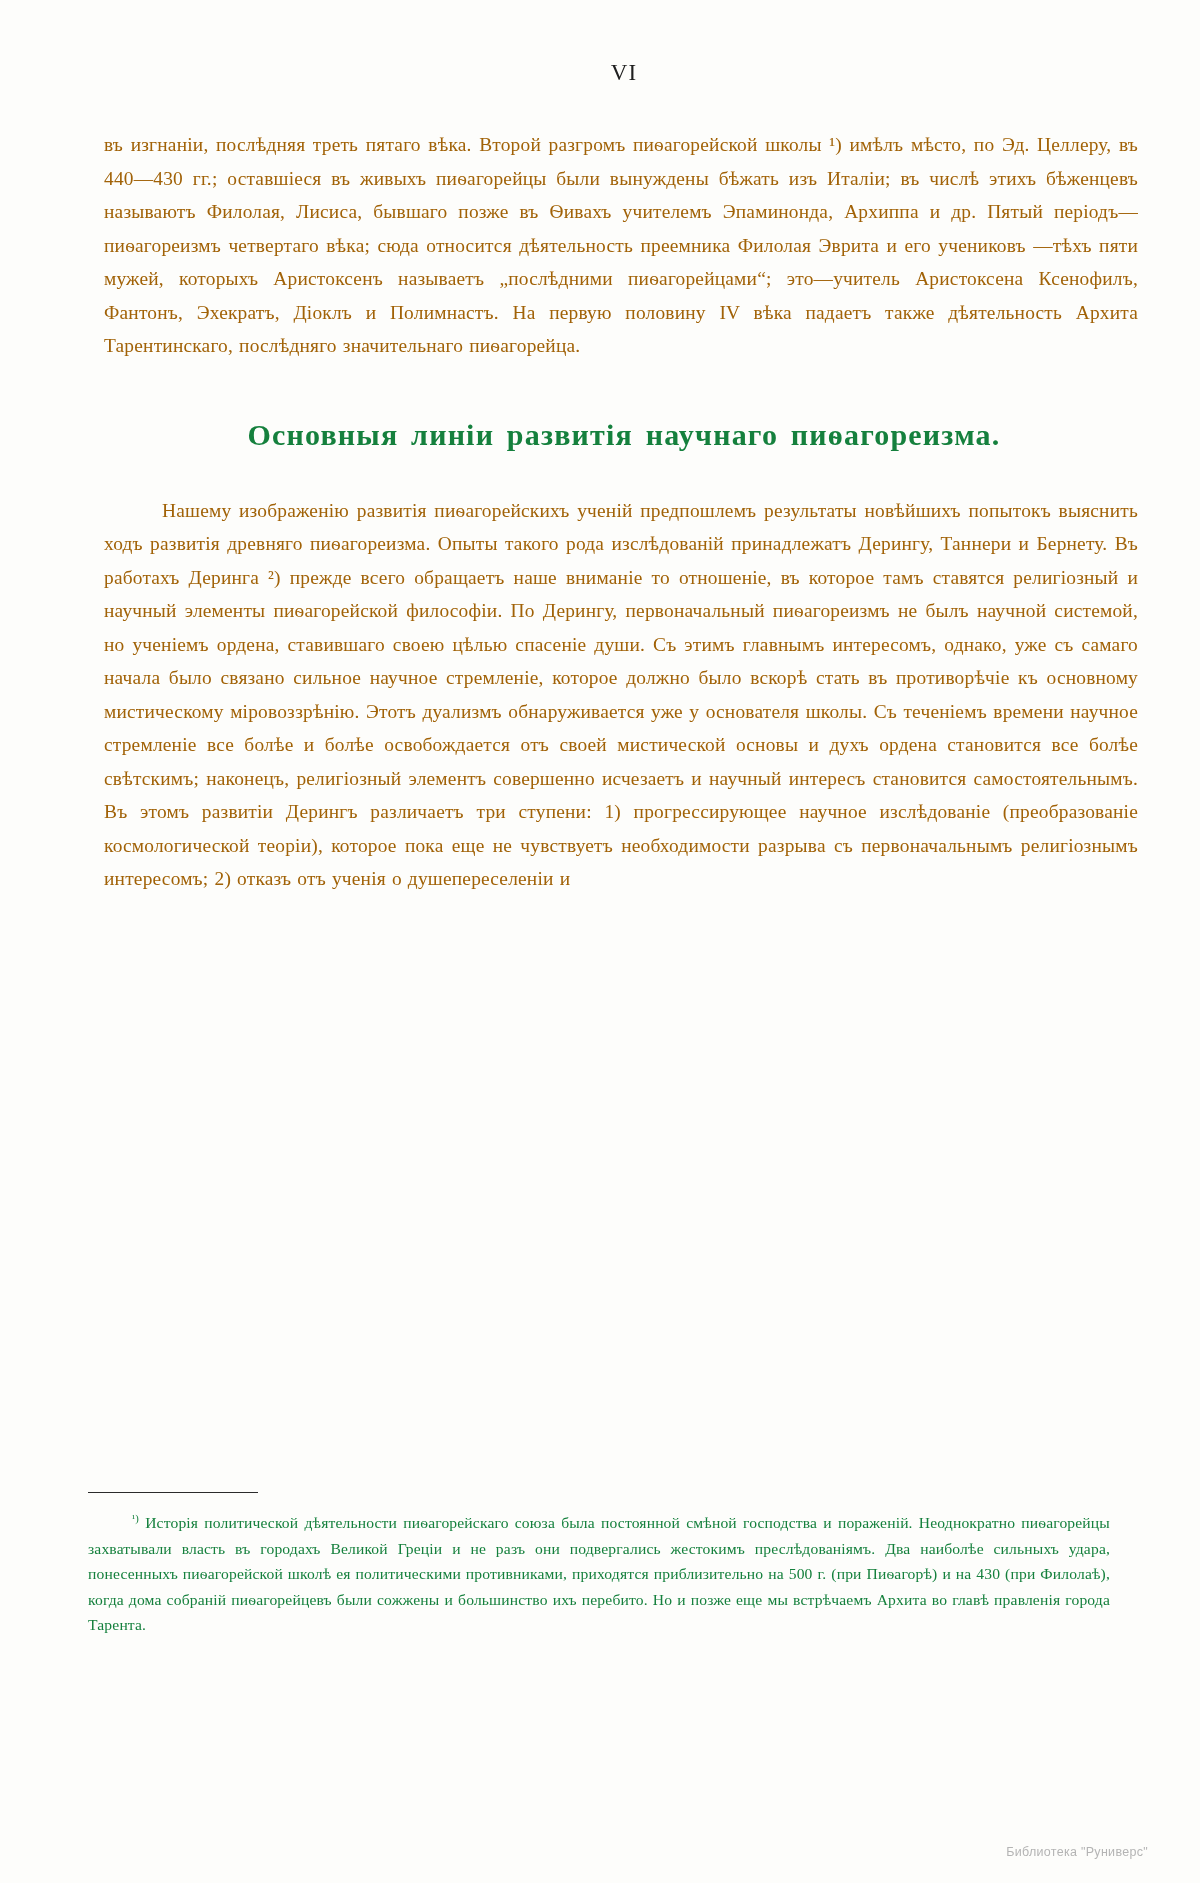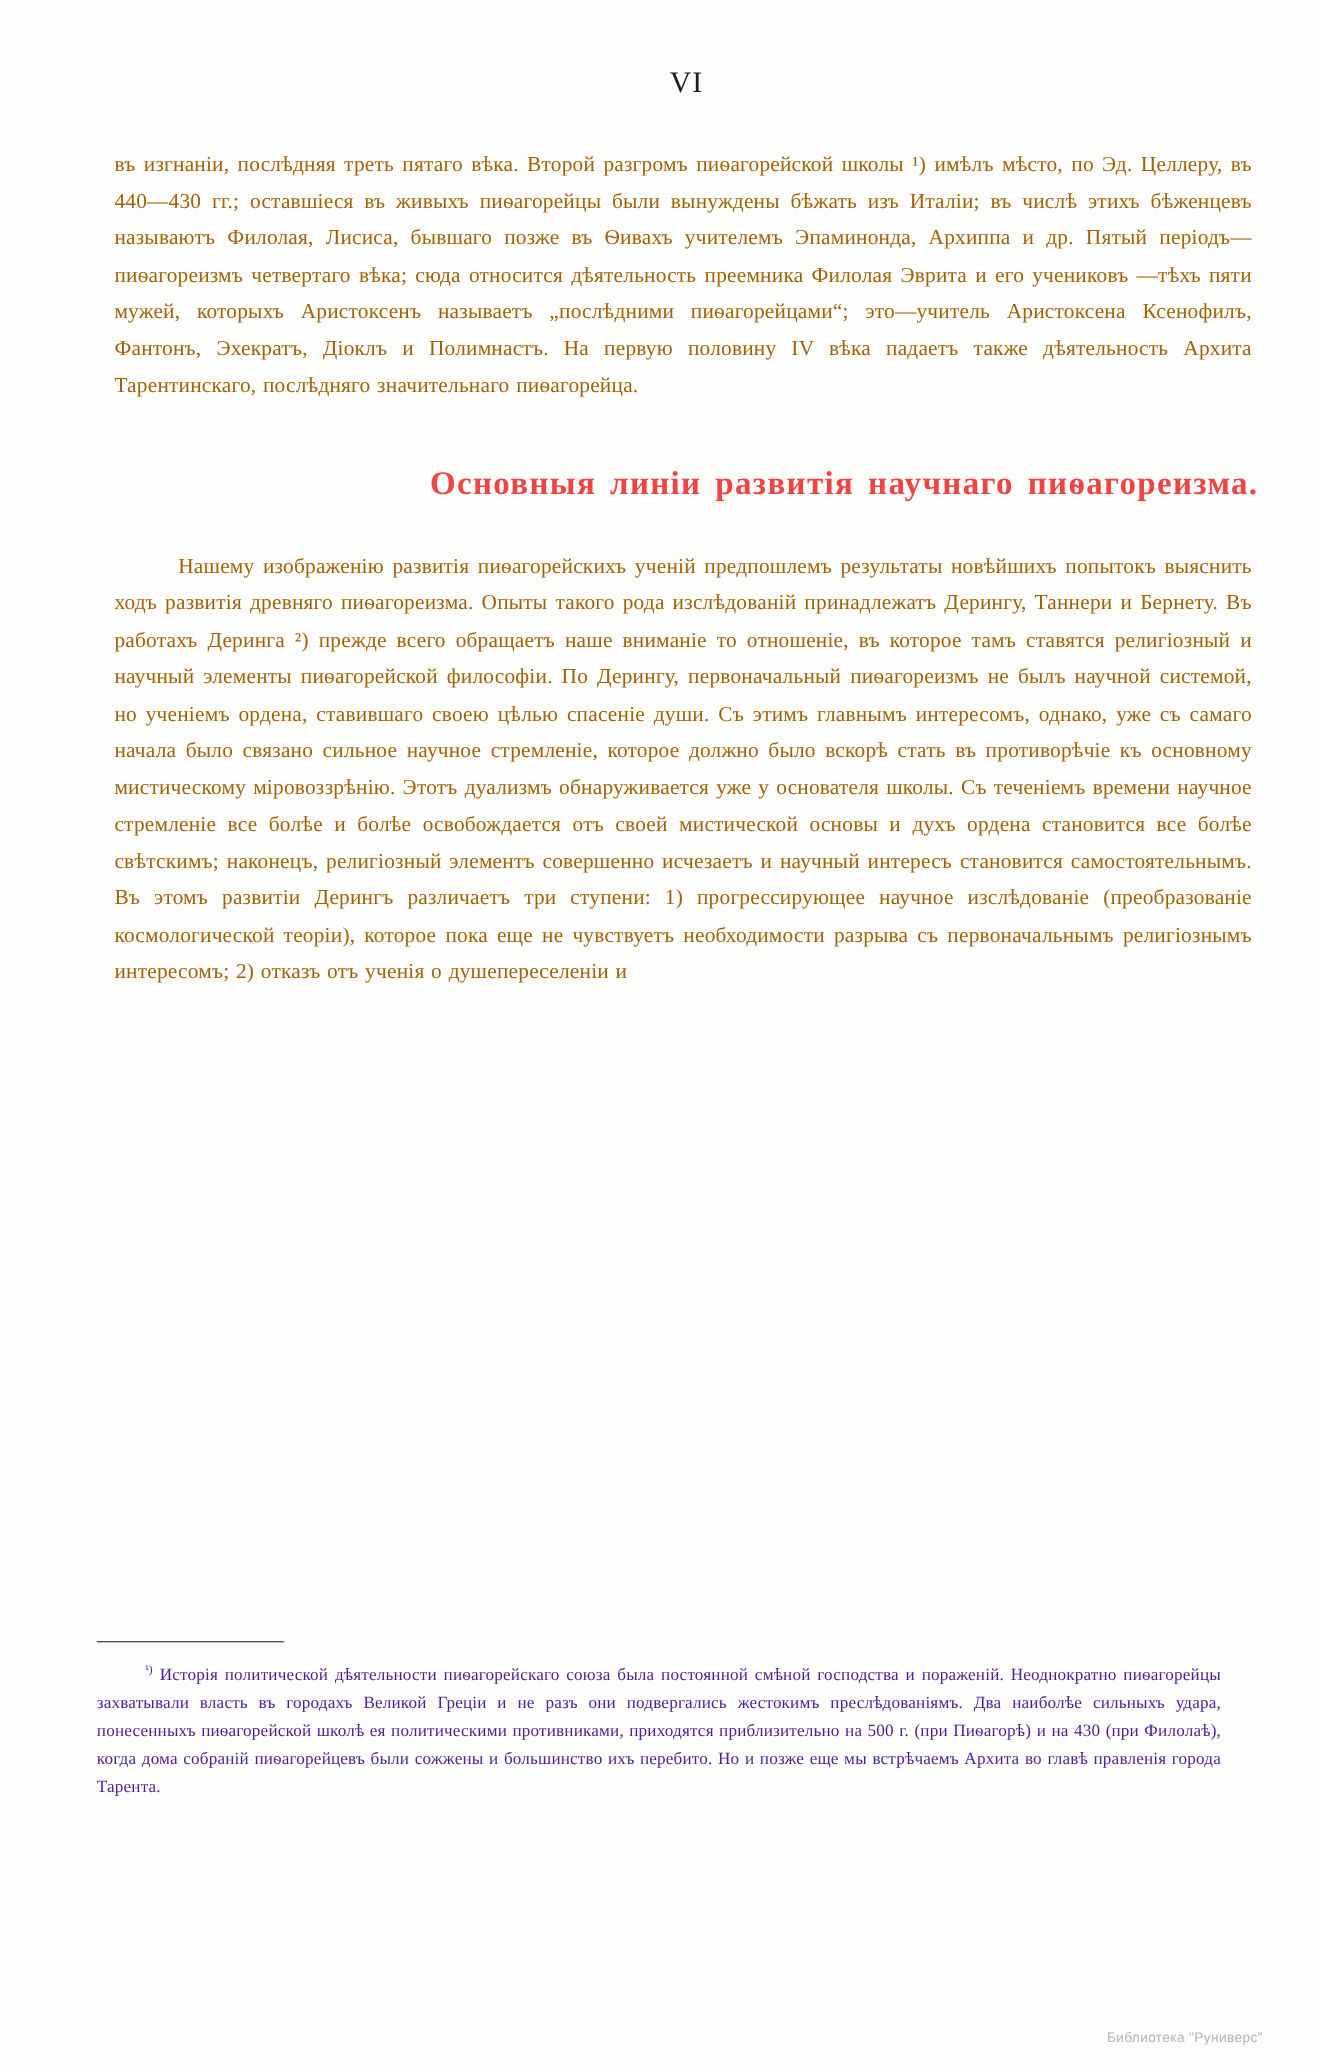--- a/index.html
+++ b/index.html
@@ -23,45 +23,45 @@
     overflow: hidden;
   }
   .content {
     position: absolute;
     left: 104px;
     top: 60px;
     width: 1040px;
   }
   .page-number {
     text-align: center;
-    font-size: 27px;
+    font-size: 23px;
     letter-spacing: 1px;
     color: #202020;
     margin-bottom: 42px;
     font-family: "Liberation Serif", serif;
   }
   .body-text {
     font-size: 19.4px;
     line-height: 33.5px;
     text-align: justify;
     color: #a16207;
     letter-spacing: 0.2px;
     word-spacing: 1px;
   }
   .para-1 {
     margin: 0 0 0 0;
     padding: 0 6px 0 0;
   }
   .section-title {
-    text-align: right;
+    text-align: center;
     font-size: 30px;
     line-height: 47px;
     letter-spacing: 1.2px;
     margin: 48px 0 36px 0;
-    color: #ef4444;
+    color: #15803d;
     word-spacing: 4px;
   }
   .para-2 {
     margin: 0;
     padding: 0 6px 0 0;
   }
   .para-2 .indent {
     display: inline-block;
     width: 58px;
   }
@@ -74,21 +74,21 @@
     background: #2b2b2b;
   }
   .footnotes {
     position: absolute;
     left: 88px;
     top: 1510px;
     width: 1022px;
     font-size: 15.6px;
     line-height: 25.6px;
     text-align: justify;
-    color: #4c1d95;
+    color: #15803d;
     letter-spacing: 0.15px;
   }
   .footnote {
     margin: 0 0 4px 0;
   }
   .footnote .fn-indent {
     display: inline-block;
     width: 44px;
   }
   sup {

